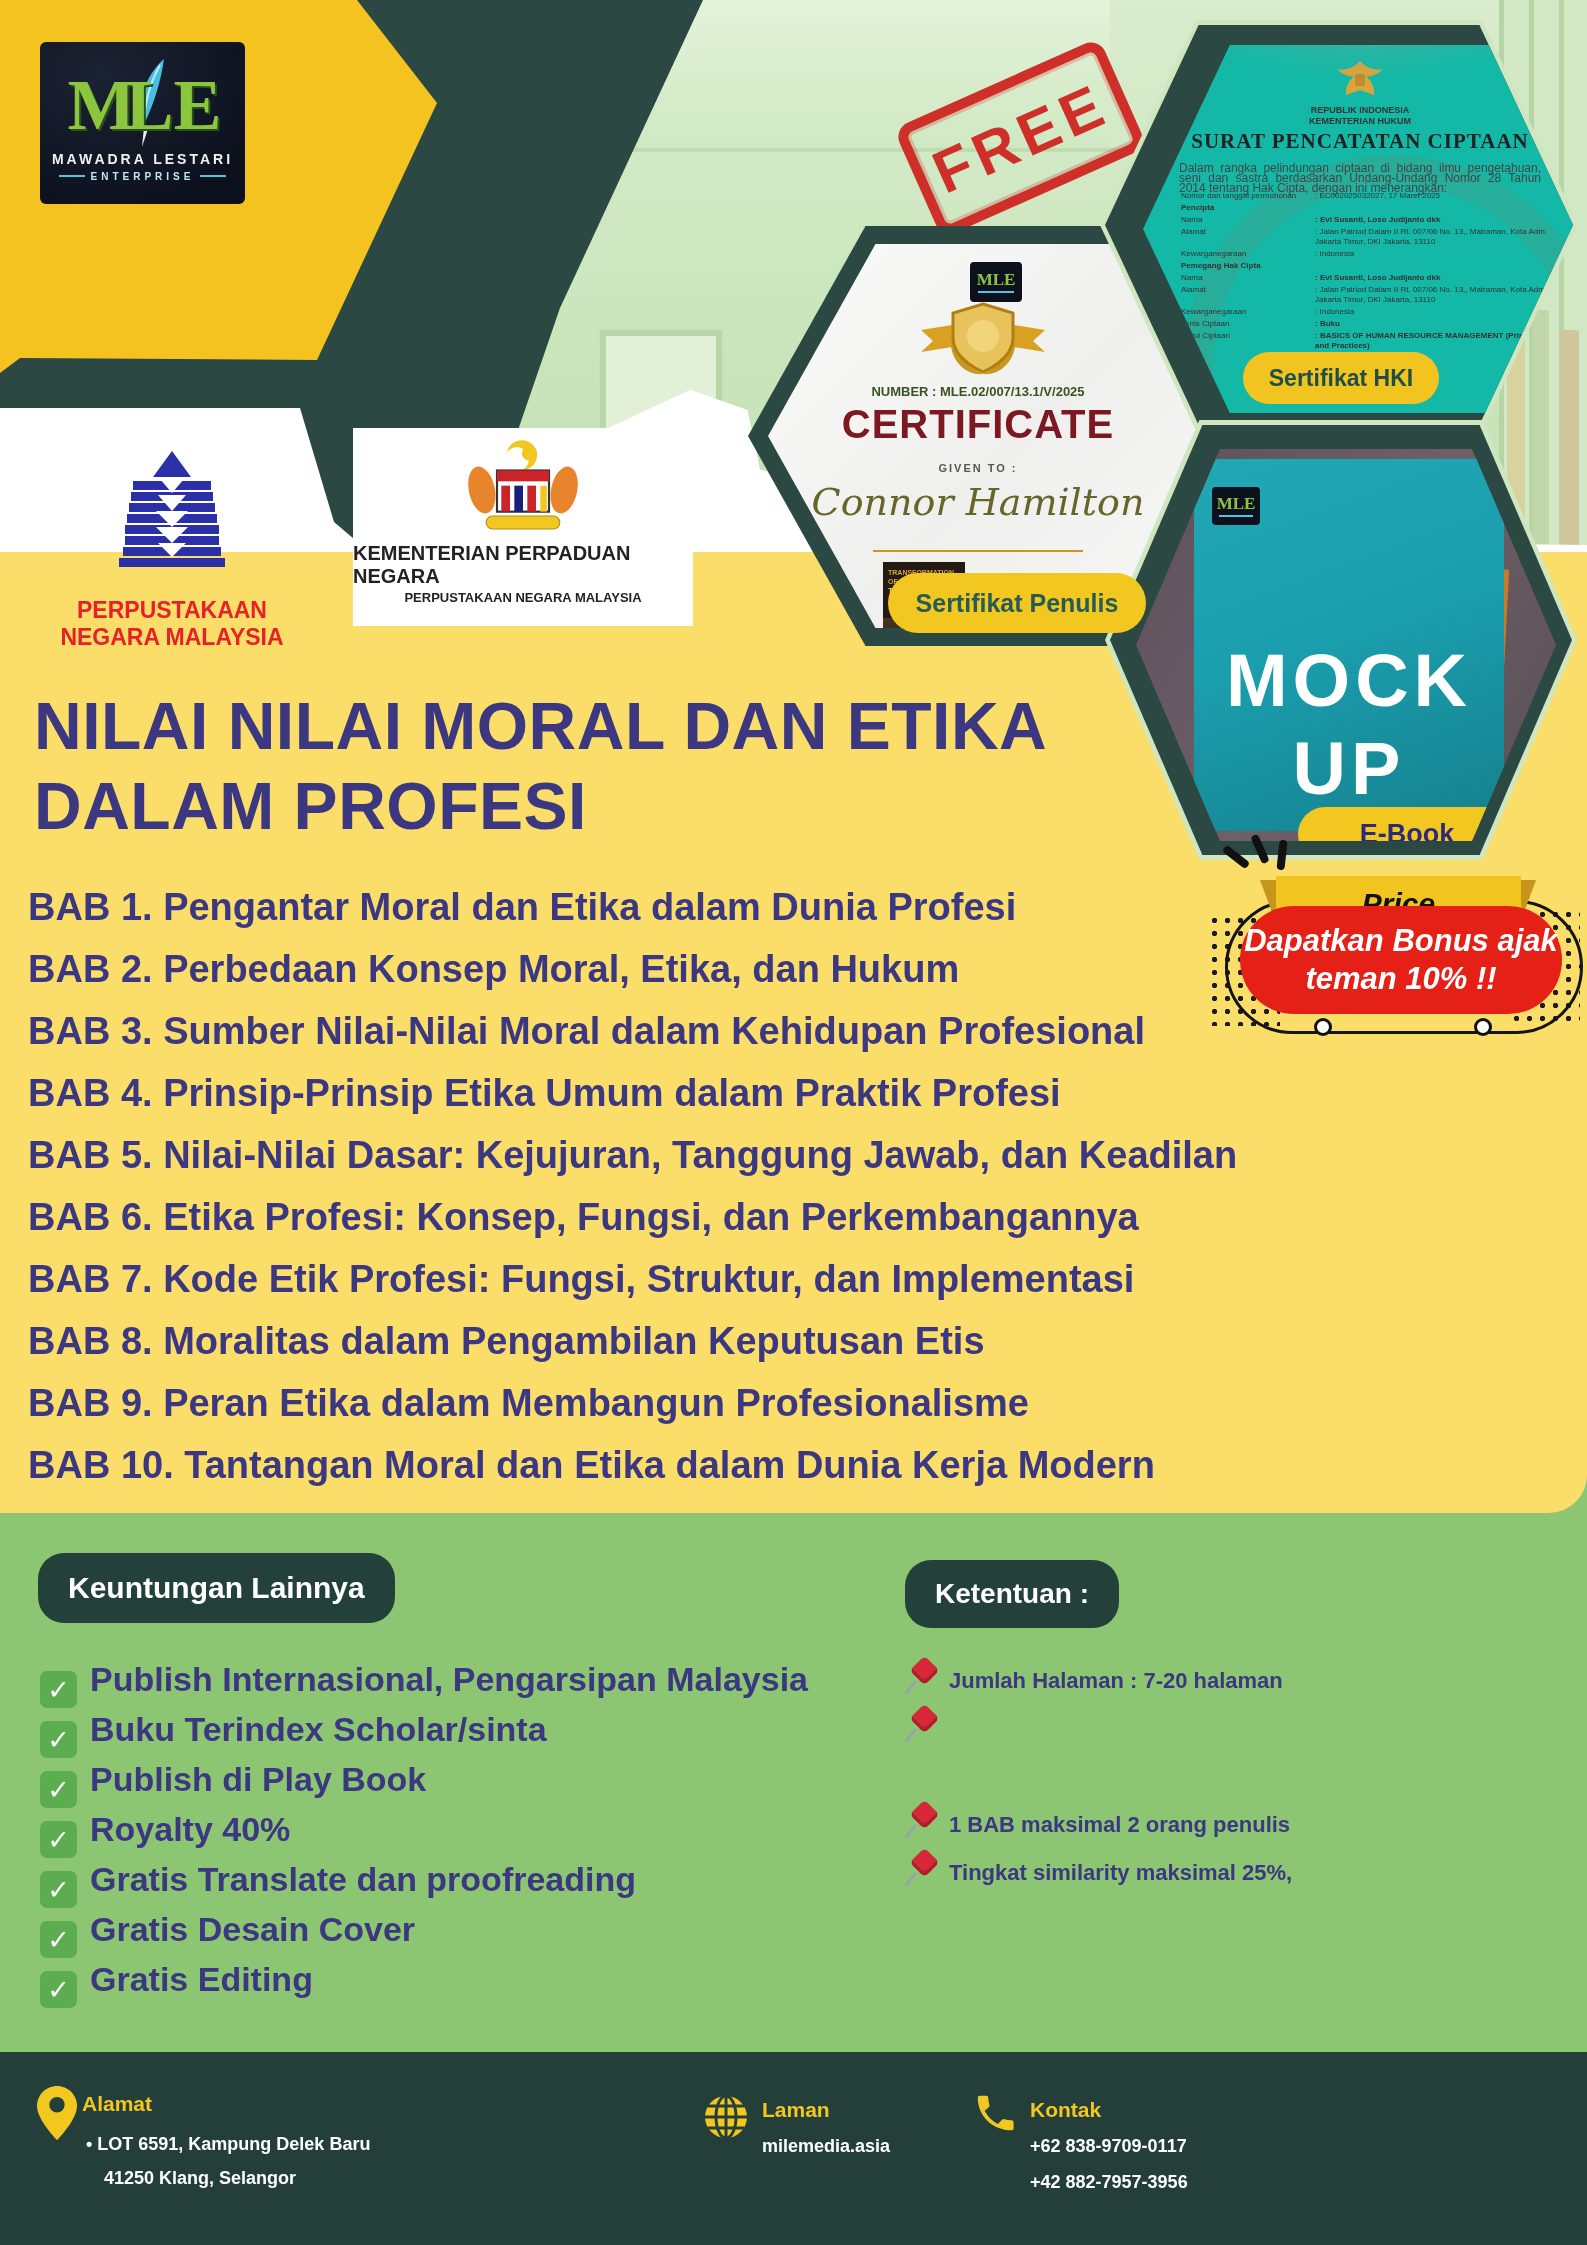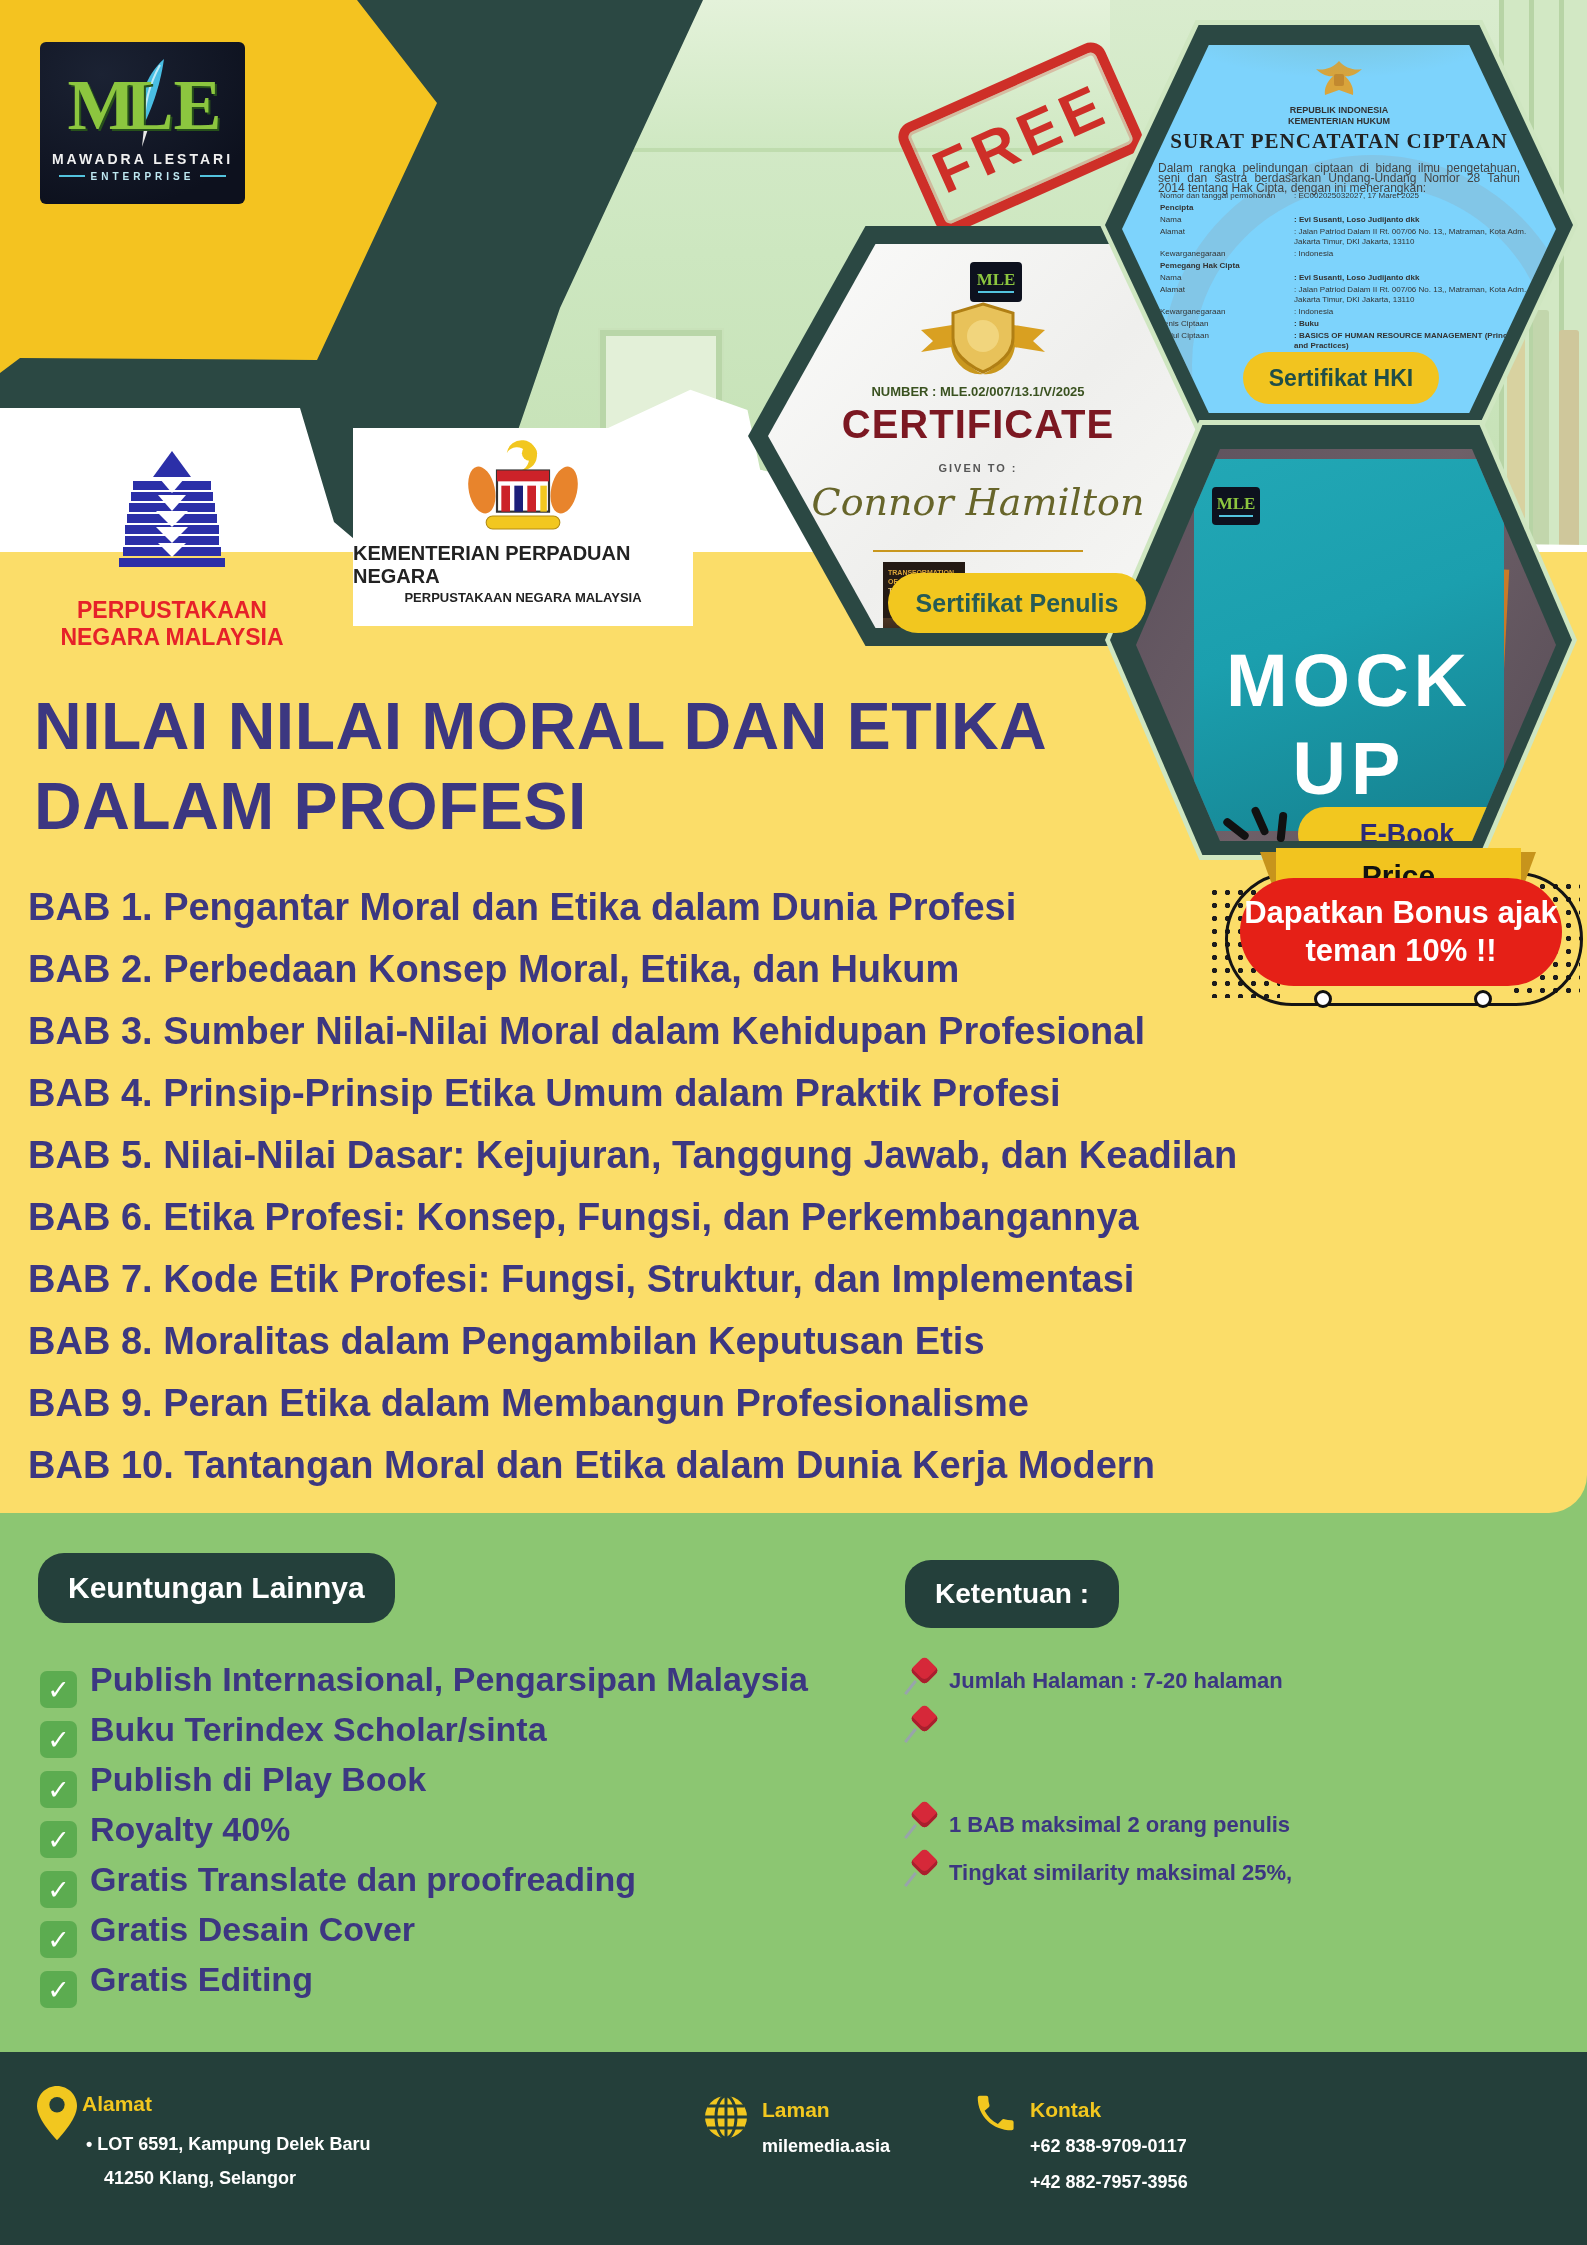--- a/index.html
+++ b/index.html
@@ -87,21 +87,21 @@
   .pill-penulis{left:888px;top:573px;width:258px;height:60px;background:#F2C71F;color:#265B56;
     font-size:25px;z-index:9;}
   .pill-hki{left:143px;top:332px;width:196px;height:52px;background:#F2C41F;color:#1F4E48;
     font-size:23px;z-index:3;}
   .pill-ebook{left:104px;top:348px;width:218px;height:54px;background:#F2C71F;color:#2C2B78;
     font-size:27px;z-index:3;}
 
   
   .hki-outer{left:1100px;top:20px;width:478px;height:410px;background:#CFE6C1;z-index:6;}
   .hki-teal{left:5px;top:5px;width:468px;height:400px;background:#2B4843;}
-  .hki-doc{left:17px;top:20px;width:434px;height:368px;background:#7dd3fc;overflow:hidden;}
+  .hki-doc{left:38px;top:20px;width:434px;height:368px;background:#14b8a6;overflow:hidden;}
   .hki-doc::before{content:"";position:absolute;left:40px;top:110px;width:360px;height:360px;
     border-radius:50%;border:30px solid rgba(176,108,84,.12);}
   .hki-doc::after{content:"";position:absolute;left:0;top:-30px;width:100%;height:90px;
     background:radial-gradient(60% 100% at 50% 0,rgba(120,170,160,.45),rgba(120,170,160,0) 70%);}
   .hki-garuda{position:absolute;left:191px;top:14px;width:52px;height:44px;}
   .hki-h1{position:absolute;left:0;top:60px;width:100%;text-align:center;font-size:9px;font-weight:700;color:#333;}
   .hki-h2{position:absolute;left:0;top:71px;width:100%;text-align:center;font-size:9px;font-weight:700;color:#333;}
   .hki-title{position:absolute;left:0;top:84px;width:100%;text-align:center;
     font-family:"Liberation Serif",serif;font-weight:700;font-size:21px;color:#222;letter-spacing:1px;}
   .hki-intro{position:absolute;left:36px;top:118px;width:362px;font-size:12px;color:#444;
@@ -120,21 +120,21 @@
   .mock-inner{left:26px;top:24px;width:420px;height:392px;
     background:linear-gradient(120deg,#5c505c 0%,#6E6068 50%,#584d57 100%);}
   .mock-orange{position:absolute;right:52px;top:120px;width:26px;height:200px;background:#C97B28;
     transform:rotate(3deg);}
   .mock-cover{position:absolute;left:58px;top:10px;width:310px;height:372px;
     background:linear-gradient(160deg,#22A7B5 0%,#1B9FAE 45%,#15808E 100%);}
   .mock-title{position:absolute;left:0;top:178px;width:100%;text-align:center;color:#fff;
     font-weight:800;font-size:74px;line-height:88px;letter-spacing:5px;}
 
   
-  .price-cluster{position:absolute;left:1180px;top:800px;width:407px;height:230px;z-index:8;}
+  .price-cluster{position:absolute;left:1180px;top:828px;width:407px;height:230px;z-index:8;font-style:italic;}
   .dots{position:absolute;background-image:radial-gradient(#1c1c1c 2.4px,transparent 3px);
     background-size:13px 13px;}
   .price-outline{position:absolute;left:45px;top:72px;width:352px;height:128px;
     border:3.5px solid #141414;border-radius:70px;}
   .price-dot{position:absolute;width:12px;height:12px;border-radius:50%;background:#fff;
     border:3px solid #111;}
   .ribbon-fold{position:absolute;width:34px;height:46px;background:#C7941C;
     clip-path:polygon(0 0,100% 0,50% 100%);}
   .ribbon{position:absolute;left:96px;top:48px;width:245px;height:56px;background:#F2C41F;
     display:flex;align-items:center;justify-content:center;}

